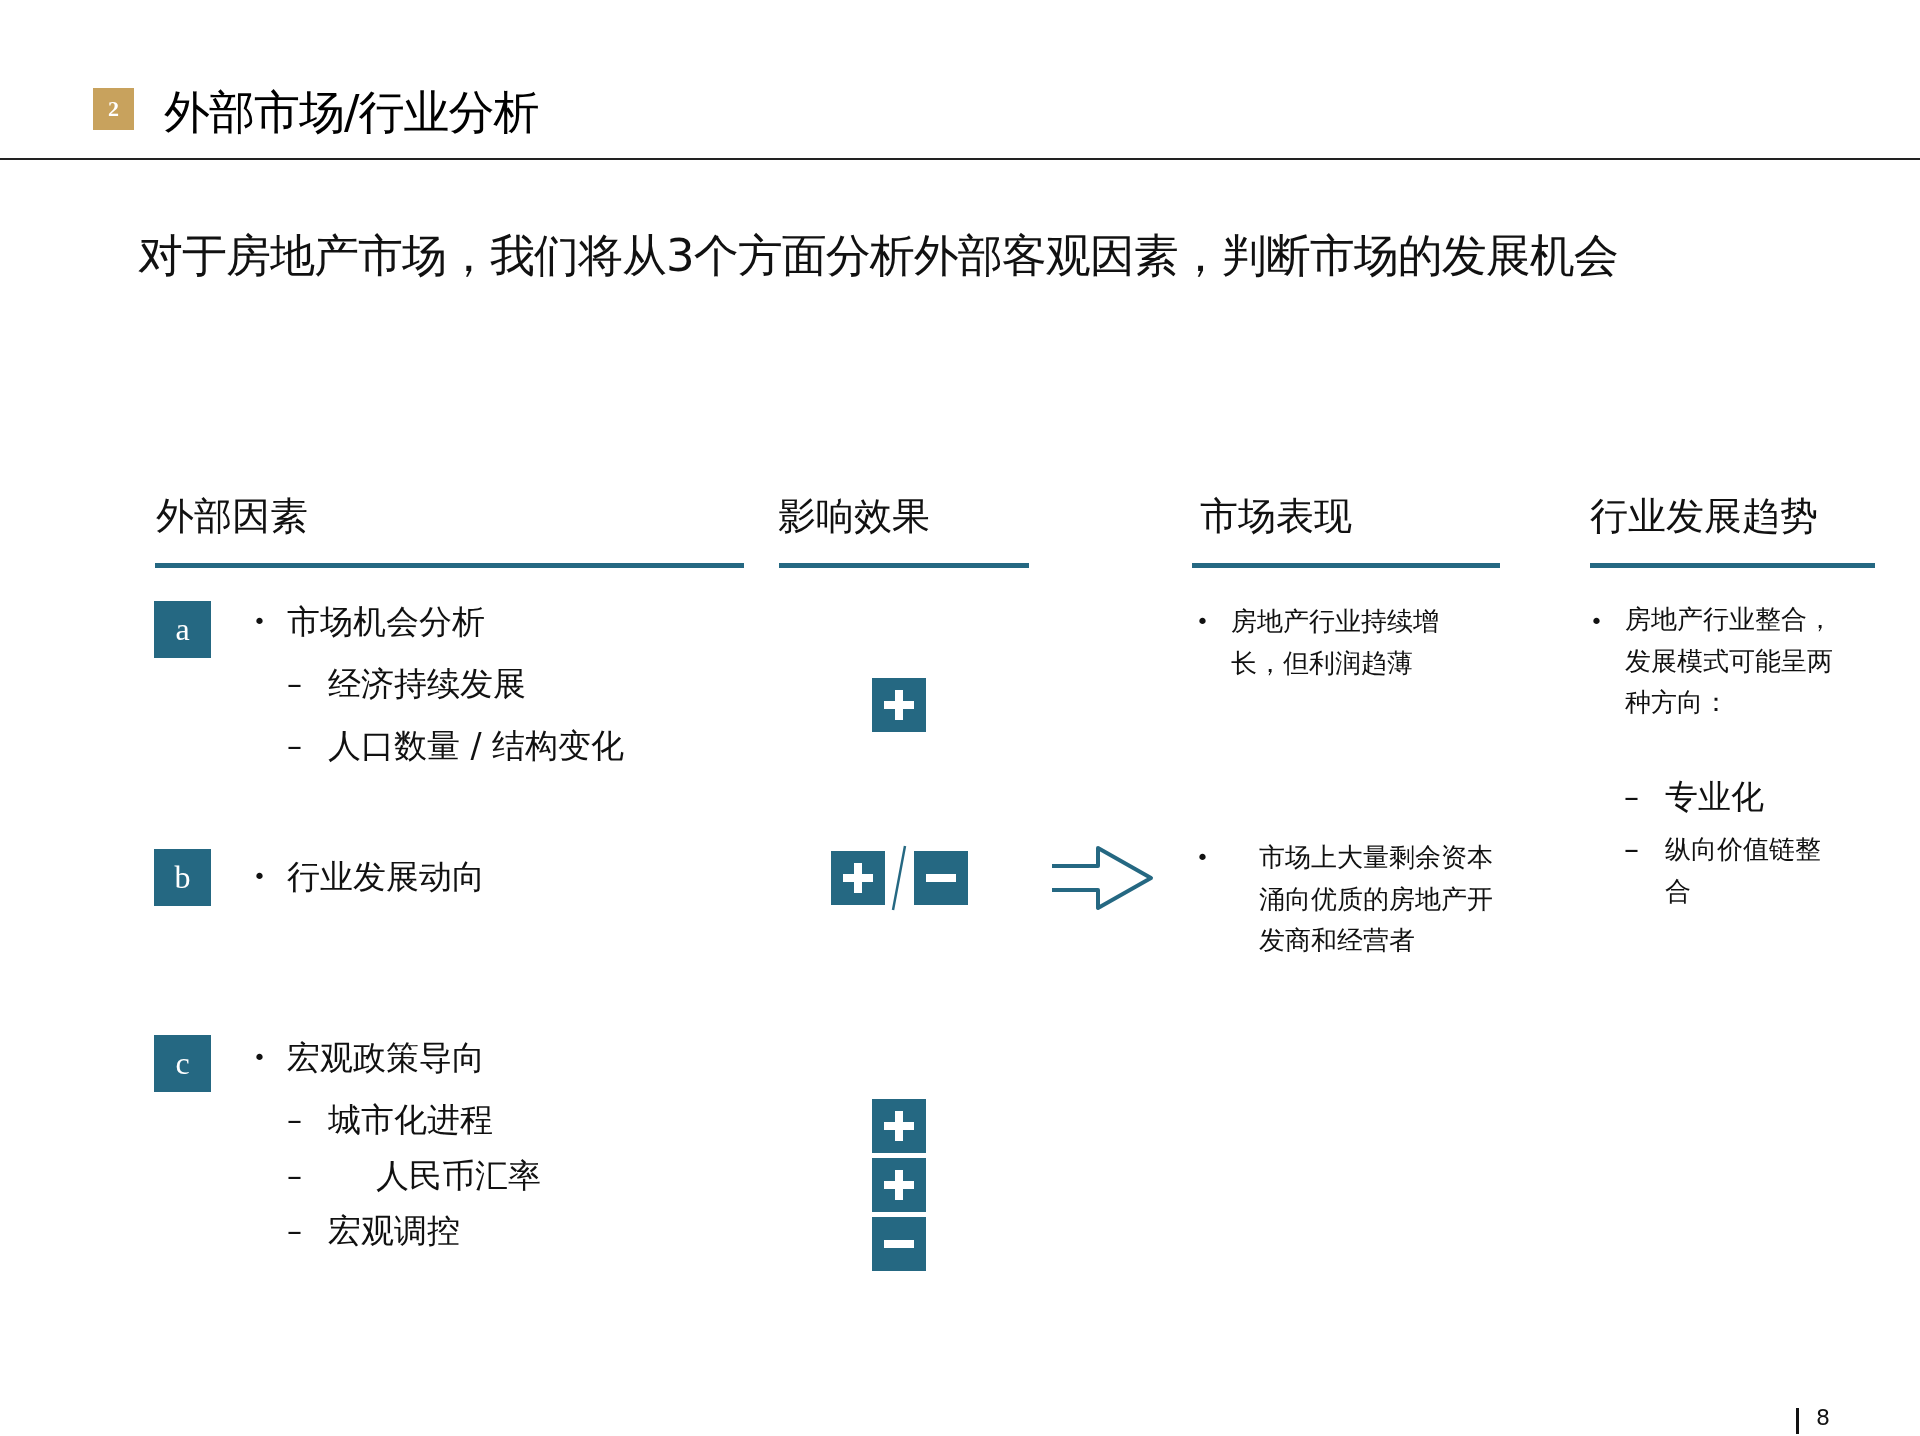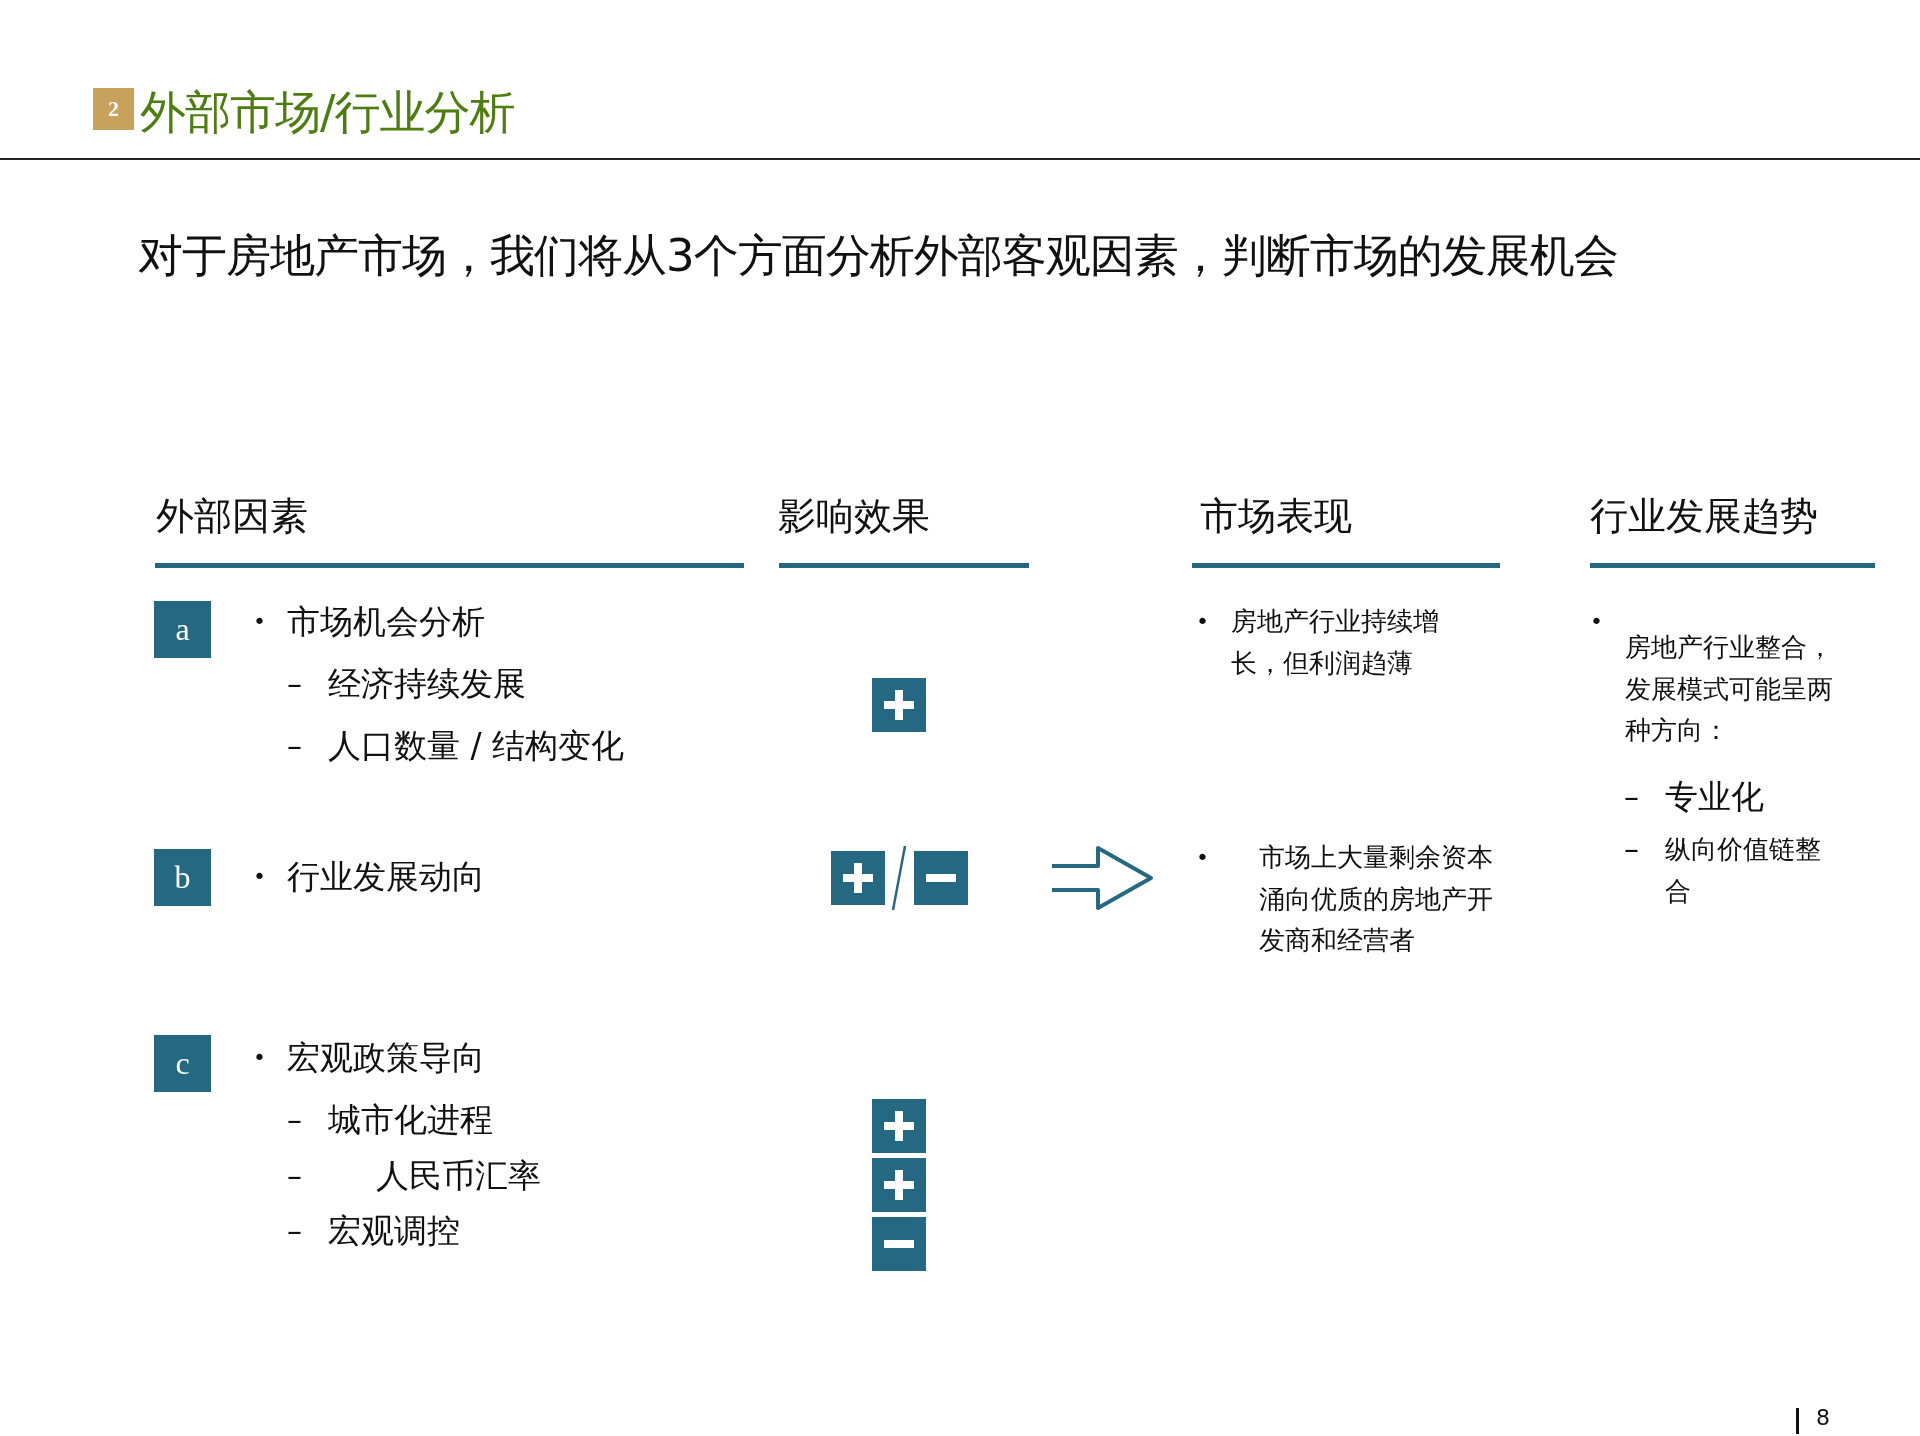--- a/index.html
+++ b/index.html
@@ -2,21 +2,21 @@
 <html><head>
 <meta charset="utf-8">
 <style>
   html, body { margin:0; padding:0; background:#ffffff; }
   body { width:1920px; height:1436px; position:relative; overflow:hidden;
          font-family:"DejaVu Sans","Liberation Sans",sans-serif; color:#111; }
   .abs { position:absolute; }
   .section-badge { left:93px; top:88px; width:41px; height:42px; background:#C8A25D;
          color:#fff; font-family:"Liberation Serif","DejaVu Serif",serif; font-size:22px; font-weight:bold;
          display:flex; align-items:center; justify-content:center; }
-  .section-title { left:140px; top:84px; font-size:46px; color:#4d7c0f; line-height:56px; white-space:nowrap; letter-spacing:-1px; }
+  .section-title { left:164px; top:84px; font-size:46px; color:#000000; line-height:56px; white-space:nowrap; letter-spacing:-1px; }
   .rule { left:0; top:158px; width:1920px; height:2px; background:#222; }
   .subtitle { left:138px; top:226px; font-size:45px; line-height:60px; color:#111; white-space:nowrap; letter-spacing:-1px; }
 
   .col-head { font-size:38px; line-height:46px; color:#111; white-space:nowrap; top:493px; }
   .col-line { top:563px; height:5px; background:#256882; }
 
   .badge { width:57px; height:57px; background:#256882; color:#fff;
            font-family:"Liberation Serif","DejaVu Serif",serif; font-size:32px;
            display:flex; align-items:center; justify-content:center; }
 
@@ -108,21 +108,21 @@
     <div class="h"></div>
   </div>
 
 <div class="abs bullet" style="left:1196px; top:602px;">•</div>
 <div class="abs wrap-txt" style="left:1231px; top:601px; width:245px;">房地产行业持续增长，但利润趋薄</div>
 
 <div class="abs bullet" style="left:1196px; top:838px;">•</div>
 <div class="abs wrap-txt" style="left:1231px; top:837px; width:245px;margin-left:28px;">市场上大量剩余资本涌向优质的房地产开发商和经营者</div>
 
 <div class="abs bullet" style="left:1590px; top:602px;">•</div>
-<div class="abs wrap-txt" style="left:1625px; top:627px; width:212px;">房地产行业整合，发展模式可能呈两种方向：</div>
+<div class="abs wrap-txt" style="left:1625px; top:601px; width:212px;font-family:Liberation Mono, monospace;">房地产行业整合，发展模式可能呈两种方向：</div>
 
 <div class="abs dash" style="left:1624px; top:777px;">–</div>
 <div class="abs txt" style="left:1665px; top:777px;">专业化</div>
 <div class="abs dash" style="left:1624px; top:829px;">–</div>
 <div class="abs wrap-txt" style="left:1665px; top:829px; width:180px;">纵向价值链整合</div>
 
 <div class="abs page-bar"></div>
 <div class="abs page-no" style="left:1816px;">8</div>
 
 </body></html>

